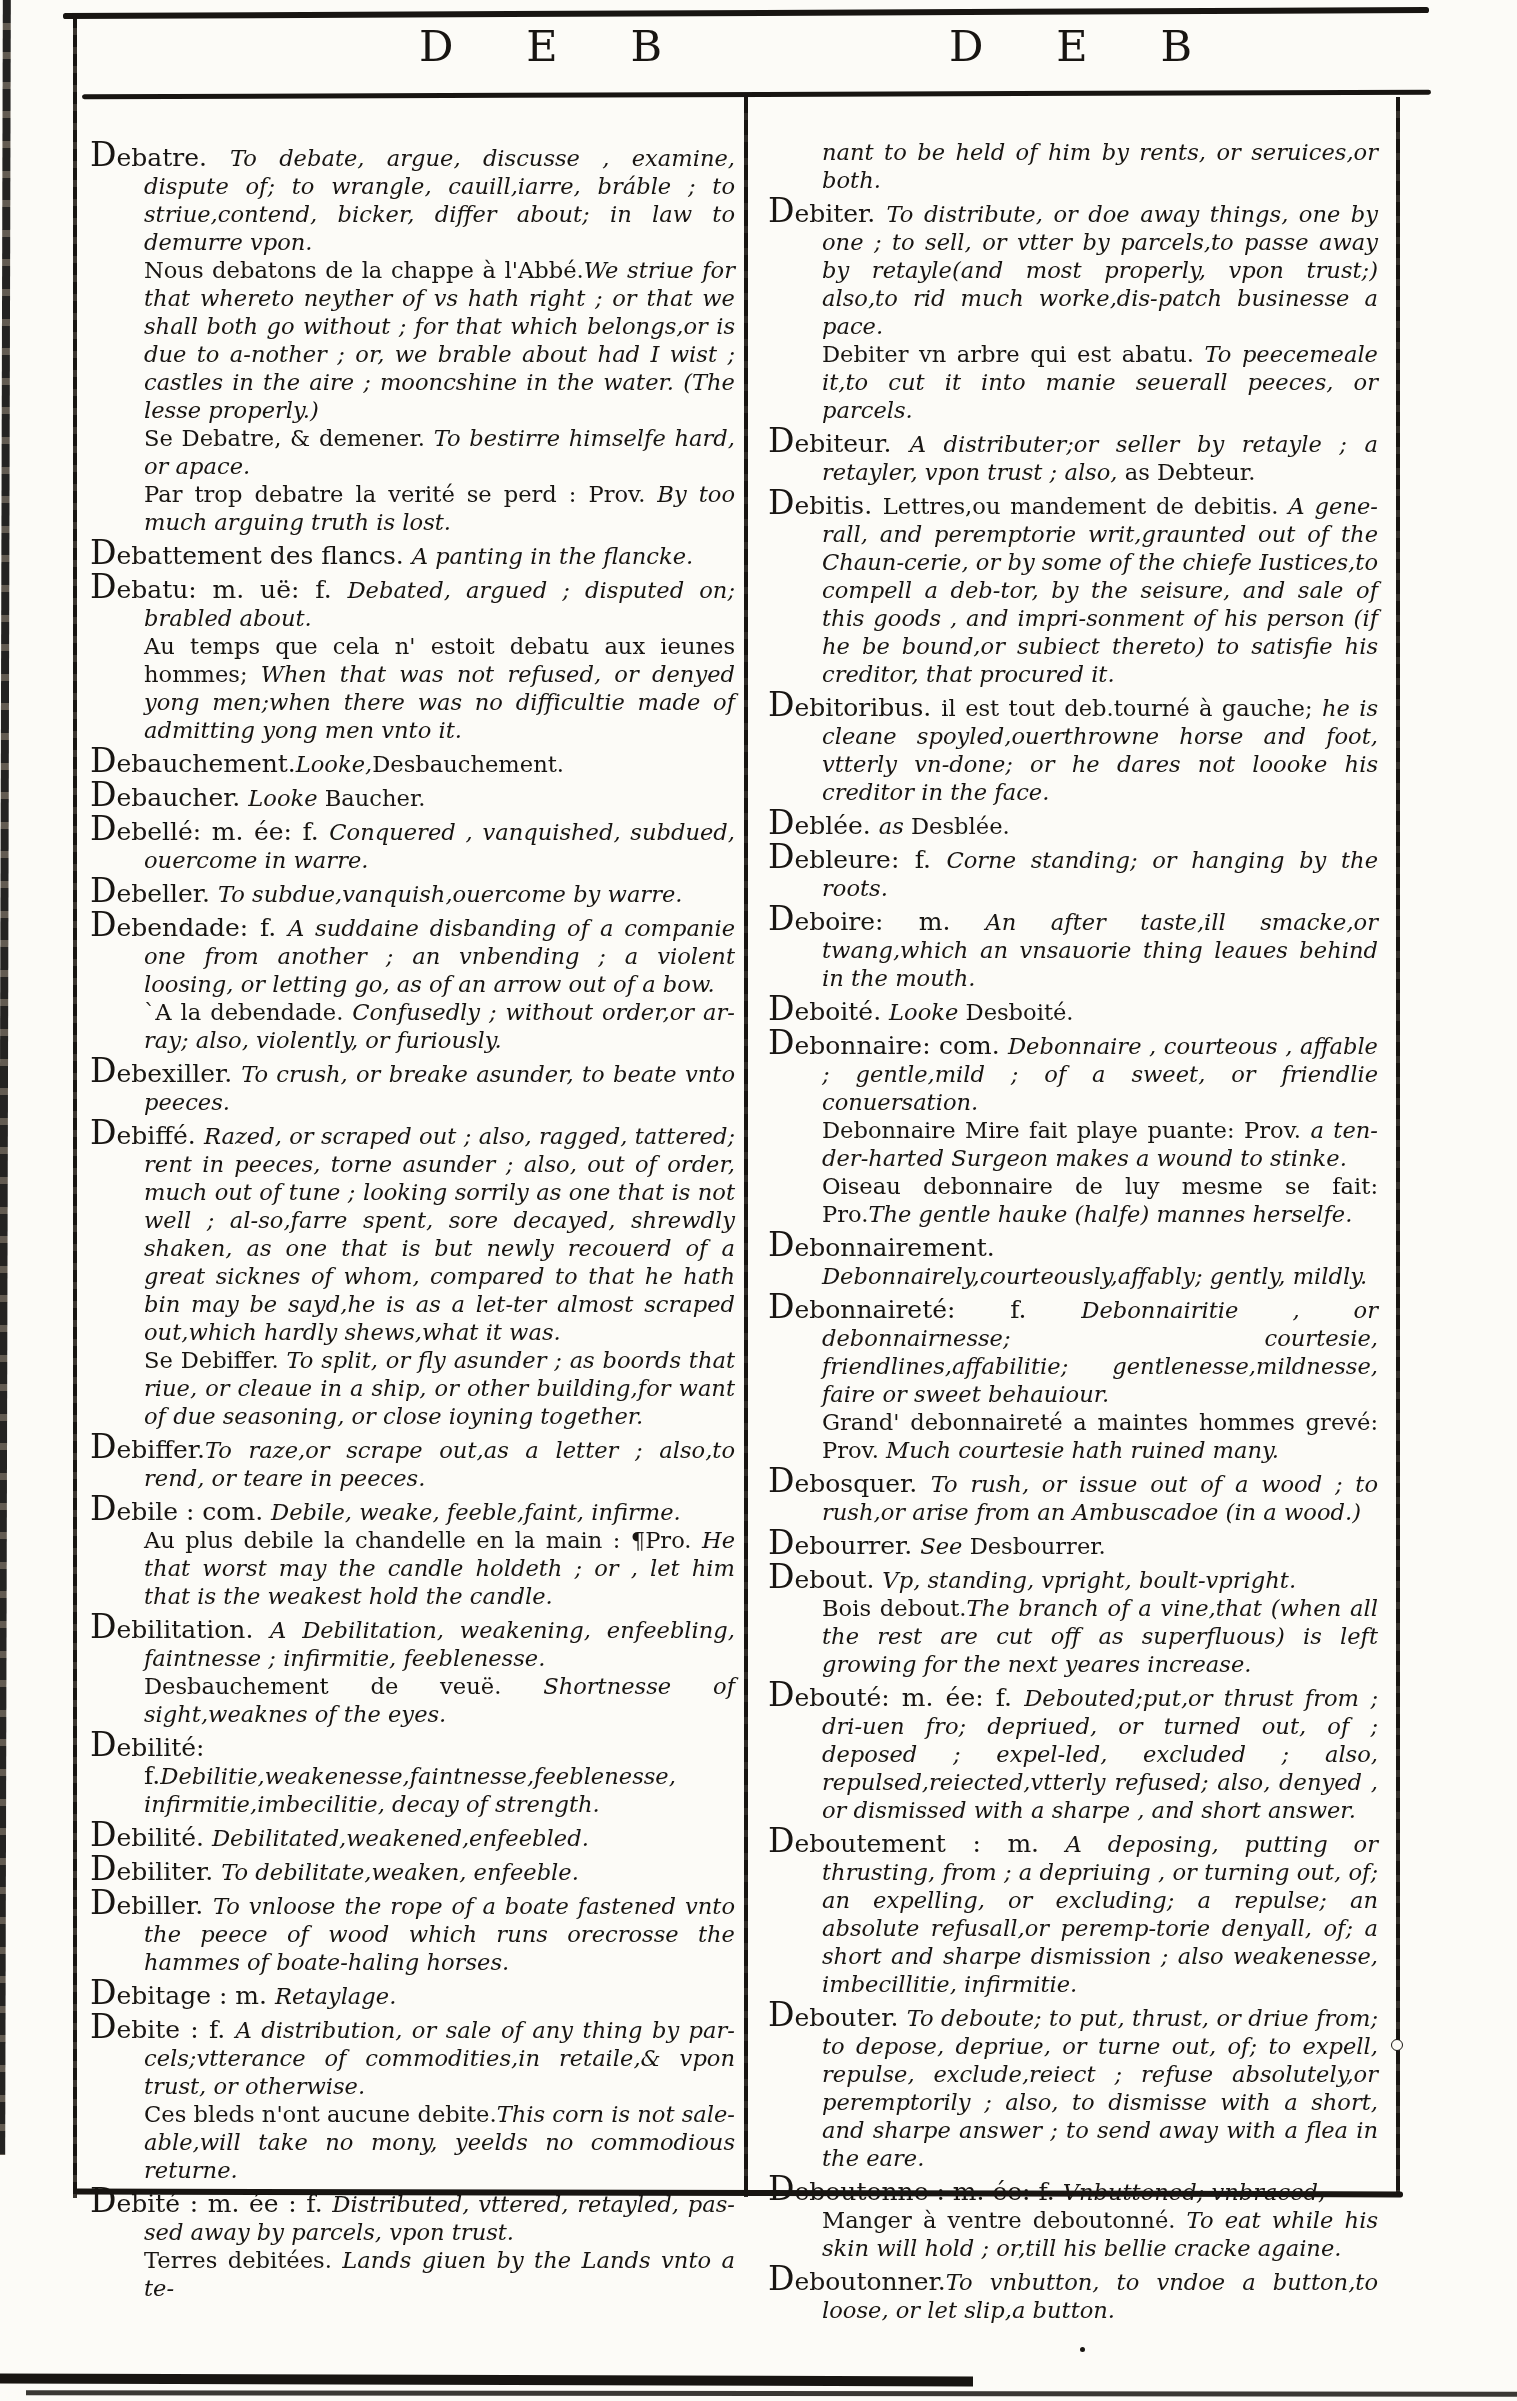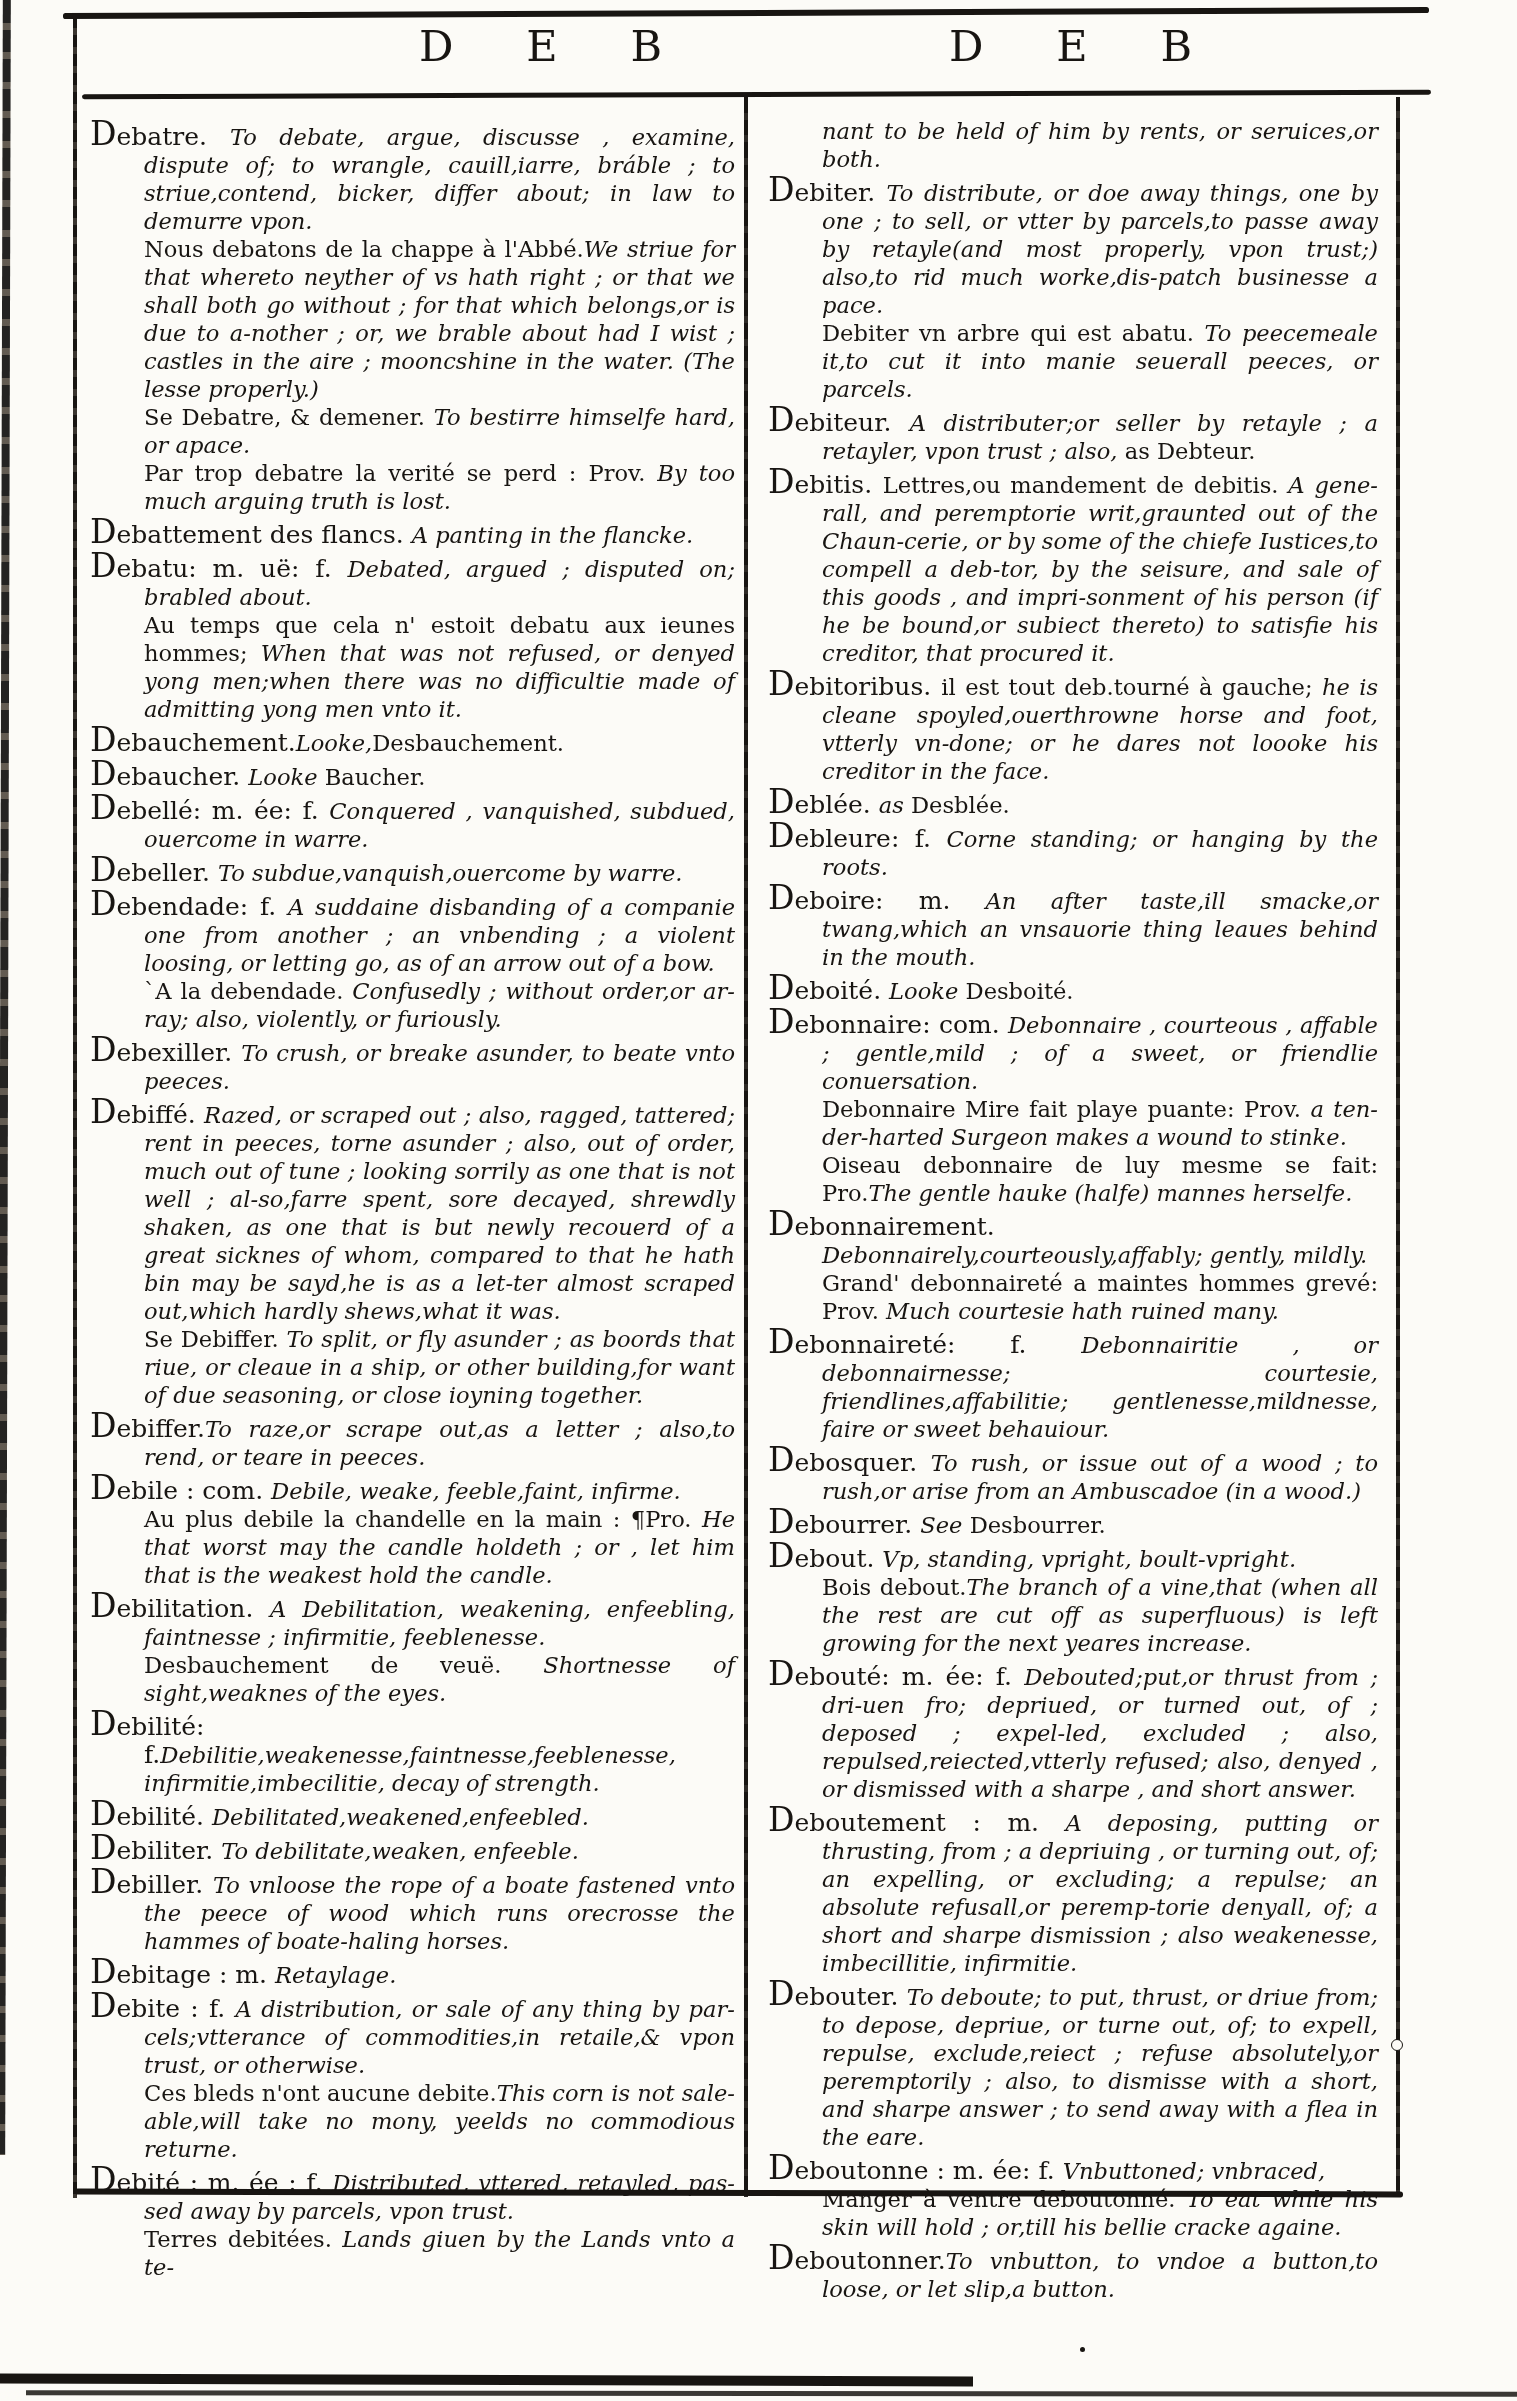--- a/index.html
+++ b/index.html
@@ -33,21 +33,21 @@
   .paper-ring{position:absolute;left:1391px;top:2039px;width:10.4px;height:10.4px;border-radius:50%;border:1.7px solid var(--ink);background:var(--paper);}
 
   .page-header{
     position:absolute;top:21px;font-size:43px;letter-spacing:29.6px;
     font-family:"DejaVu Serif","Liberation Serif",serif;color:var(--ink);
     white-space:nowrap;
   }
   .page-header.left{left:419px;}
   .page-header.right{left:949px;}
 
-  .column{position:absolute;top:117px;}
+  .column{position:absolute;top:138px;}
   .column.left{left:90px;width:645px;}
   .column.right{left:768px;width:610px;}
 
   p.entry{
     margin:0;padding-left:54px;text-indent:-54px;
     font-size:22.6px;line-height:28px;
     text-align:justify;
     color:var(--ink);
   }
   p.entry.sub{text-indent:0;}
@@ -114,22 +114,22 @@
     <p class="entry"><span class="seg-hcap">D</span><span class="seg-h">ebitis. </span><span class="seg-r">Lettres,ou mandement de debitis. </span><span class="seg-i">A gene-rall, and peremptorie writ,graunted out of the Chaun-cerie, or by some of the chiefe Iustices,to compell a deb-tor, by the seisure, and sale of this goods , and impri-sonment of his person (if he be bound,or subiect thereto) to satisfie his creditor, that procured it.</span></p>
     <p class="entry"><span class="seg-hcap">D</span><span class="seg-h">ebitoribus. </span><span class="seg-r">il est tout deb.tourné à gauche; </span><span class="seg-i">he is cleane spoyled,ouerthrowne horse and foot, vtterly vn-done; or he dares not loooke his creditor in the face.</span></p>
     <p class="entry"><span class="seg-hcap">D</span><span class="seg-h">eblée. </span><span class="seg-i">as </span><span class="seg-r">Desblée.</span></p>
     <p class="entry"><span class="seg-hcap">D</span><span class="seg-h">ebleure: f. </span><span class="seg-i">Corne standing; or hanging by the roots.</span></p>
     <p class="entry"><span class="seg-hcap">D</span><span class="seg-h">eboire: m. </span><span class="seg-i">An after taste,ill smacke,or twang,which an vnsauorie thing leaues behind in the mouth.</span></p>
     <p class="entry"><span class="seg-hcap">D</span><span class="seg-h">eboité. </span><span class="seg-i">Looke </span><span class="seg-r">Desboité.</span></p>
     <p class="entry"><span class="seg-hcap">D</span><span class="seg-h">ebonnaire: com. </span><span class="seg-i">Debonnaire , courteous , affable ; gentle,mild ; of a sweet, or friendlie conuersation.</span></p>
     <p class="entry sub"><span class="seg-r">Debonnaire Mire fait playe puante: Prov. </span><span class="seg-i">a ten-der-harted Surgeon makes a wound to stinke.</span></p>
     <p class="entry sub"><span class="seg-r">Oiseau debonnaire de luy mesme se fait: Pro.</span><span class="seg-i">The gentle hauke (halfe) mannes herselfe.</span></p>
     <p class="entry"><span class="seg-hcap">D</span><span class="seg-h">ebonnairement. </span><span class="seg-i">Debonnairely,courteously,affably; gently, mildly.</span></p>
+    <p class="entry"><span class="seg-hcap">D</span><span class="seg-h">ebonnaireté: f. </span><span class="seg-i">Debonnairitie , or debonnairnesse; courtesie, friendlines,affabilitie; gentlenesse,mildnesse, faire or sweet behauiour.</span></p>
     <p class="entry sub"><span class="seg-r">Grand' debonnaireté a maintes hommes grevé: Prov. </span><span class="seg-i">Much courtesie hath ruined many.</span></p>
-    <p class="entry"><span class="seg-hcap">D</span><span class="seg-h">ebonnaireté: f. </span><span class="seg-i">Debonnairitie , or debonnairnesse; courtesie, friendlines,affabilitie; gentlenesse,mildnesse, faire or sweet behauiour.</span></p>
     <p class="entry"><span class="seg-hcap">D</span><span class="seg-h">ebosquer. </span><span class="seg-i">To rush, or issue out of a wood ; to rush,or arise from an Ambuscadoe (in a wood.)</span></p>
     <p class="entry"><span class="seg-hcap">D</span><span class="seg-h">ebourrer. </span><span class="seg-i">See </span><span class="seg-r">Desbourrer.</span></p>
     <p class="entry"><span class="seg-hcap">D</span><span class="seg-h">ebout. </span><span class="seg-i">Vp, standing, vpright, boult-vpright.</span></p>
     <p class="entry sub"><span class="seg-r">Bois debout.</span><span class="seg-i">The branch of a vine,that (when all the rest are cut off as superfluous) is left growing for the next yeares increase.</span></p>
     <p class="entry"><span class="seg-hcap">D</span><span class="seg-h">ebouté: m. ée: f. </span><span class="seg-i">Debouted;put,or thrust from ; dri-uen fro; depriued, or turned out, of ; deposed ; expel-led, excluded ; also, repulsed,reiected,vtterly refused; also, denyed , or dismissed with a sharpe , and short answer.</span></p>
     <p class="entry"><span class="seg-hcap">D</span><span class="seg-h">eboutement : m. </span><span class="seg-i">A deposing, putting or thrusting, from ; a depriuing , or turning out, of; an expelling, or excluding; a repulse; an absolute refusall,or peremp-torie denyall, of; a short and sharpe dismission ; also weakenesse, imbecillitie, infirmitie.</span></p>
     <p class="entry"><span class="seg-hcap">D</span><span class="seg-h">ebouter. </span><span class="seg-i">To deboute; to put, thrust, or driue from; to depose, depriue, or turne out, of; to expell, repulse, exclude,reiect ; refuse absolutely,or peremptorily ; also, to dismisse with a short, and sharpe answer ; to send away with a flea in the eare.</span></p>
     <p class="entry"><span class="seg-hcap">D</span><span class="seg-h">eboutonne : m. ée: f. </span><span class="seg-i">Vnbuttoned; vnbraced,</span></p>
     <p class="entry sub"><span class="seg-r">Manger à ventre deboutonné. </span><span class="seg-i">To eat while his skin will hold ; or,till his bellie cracke againe.</span></p>
     <p class="entry"><span class="seg-hcap">D</span><span class="seg-h">eboutonner.</span><span class="seg-i">To vnbutton, to vndoe a button,to loose, or let slip,a button.</span></p>

